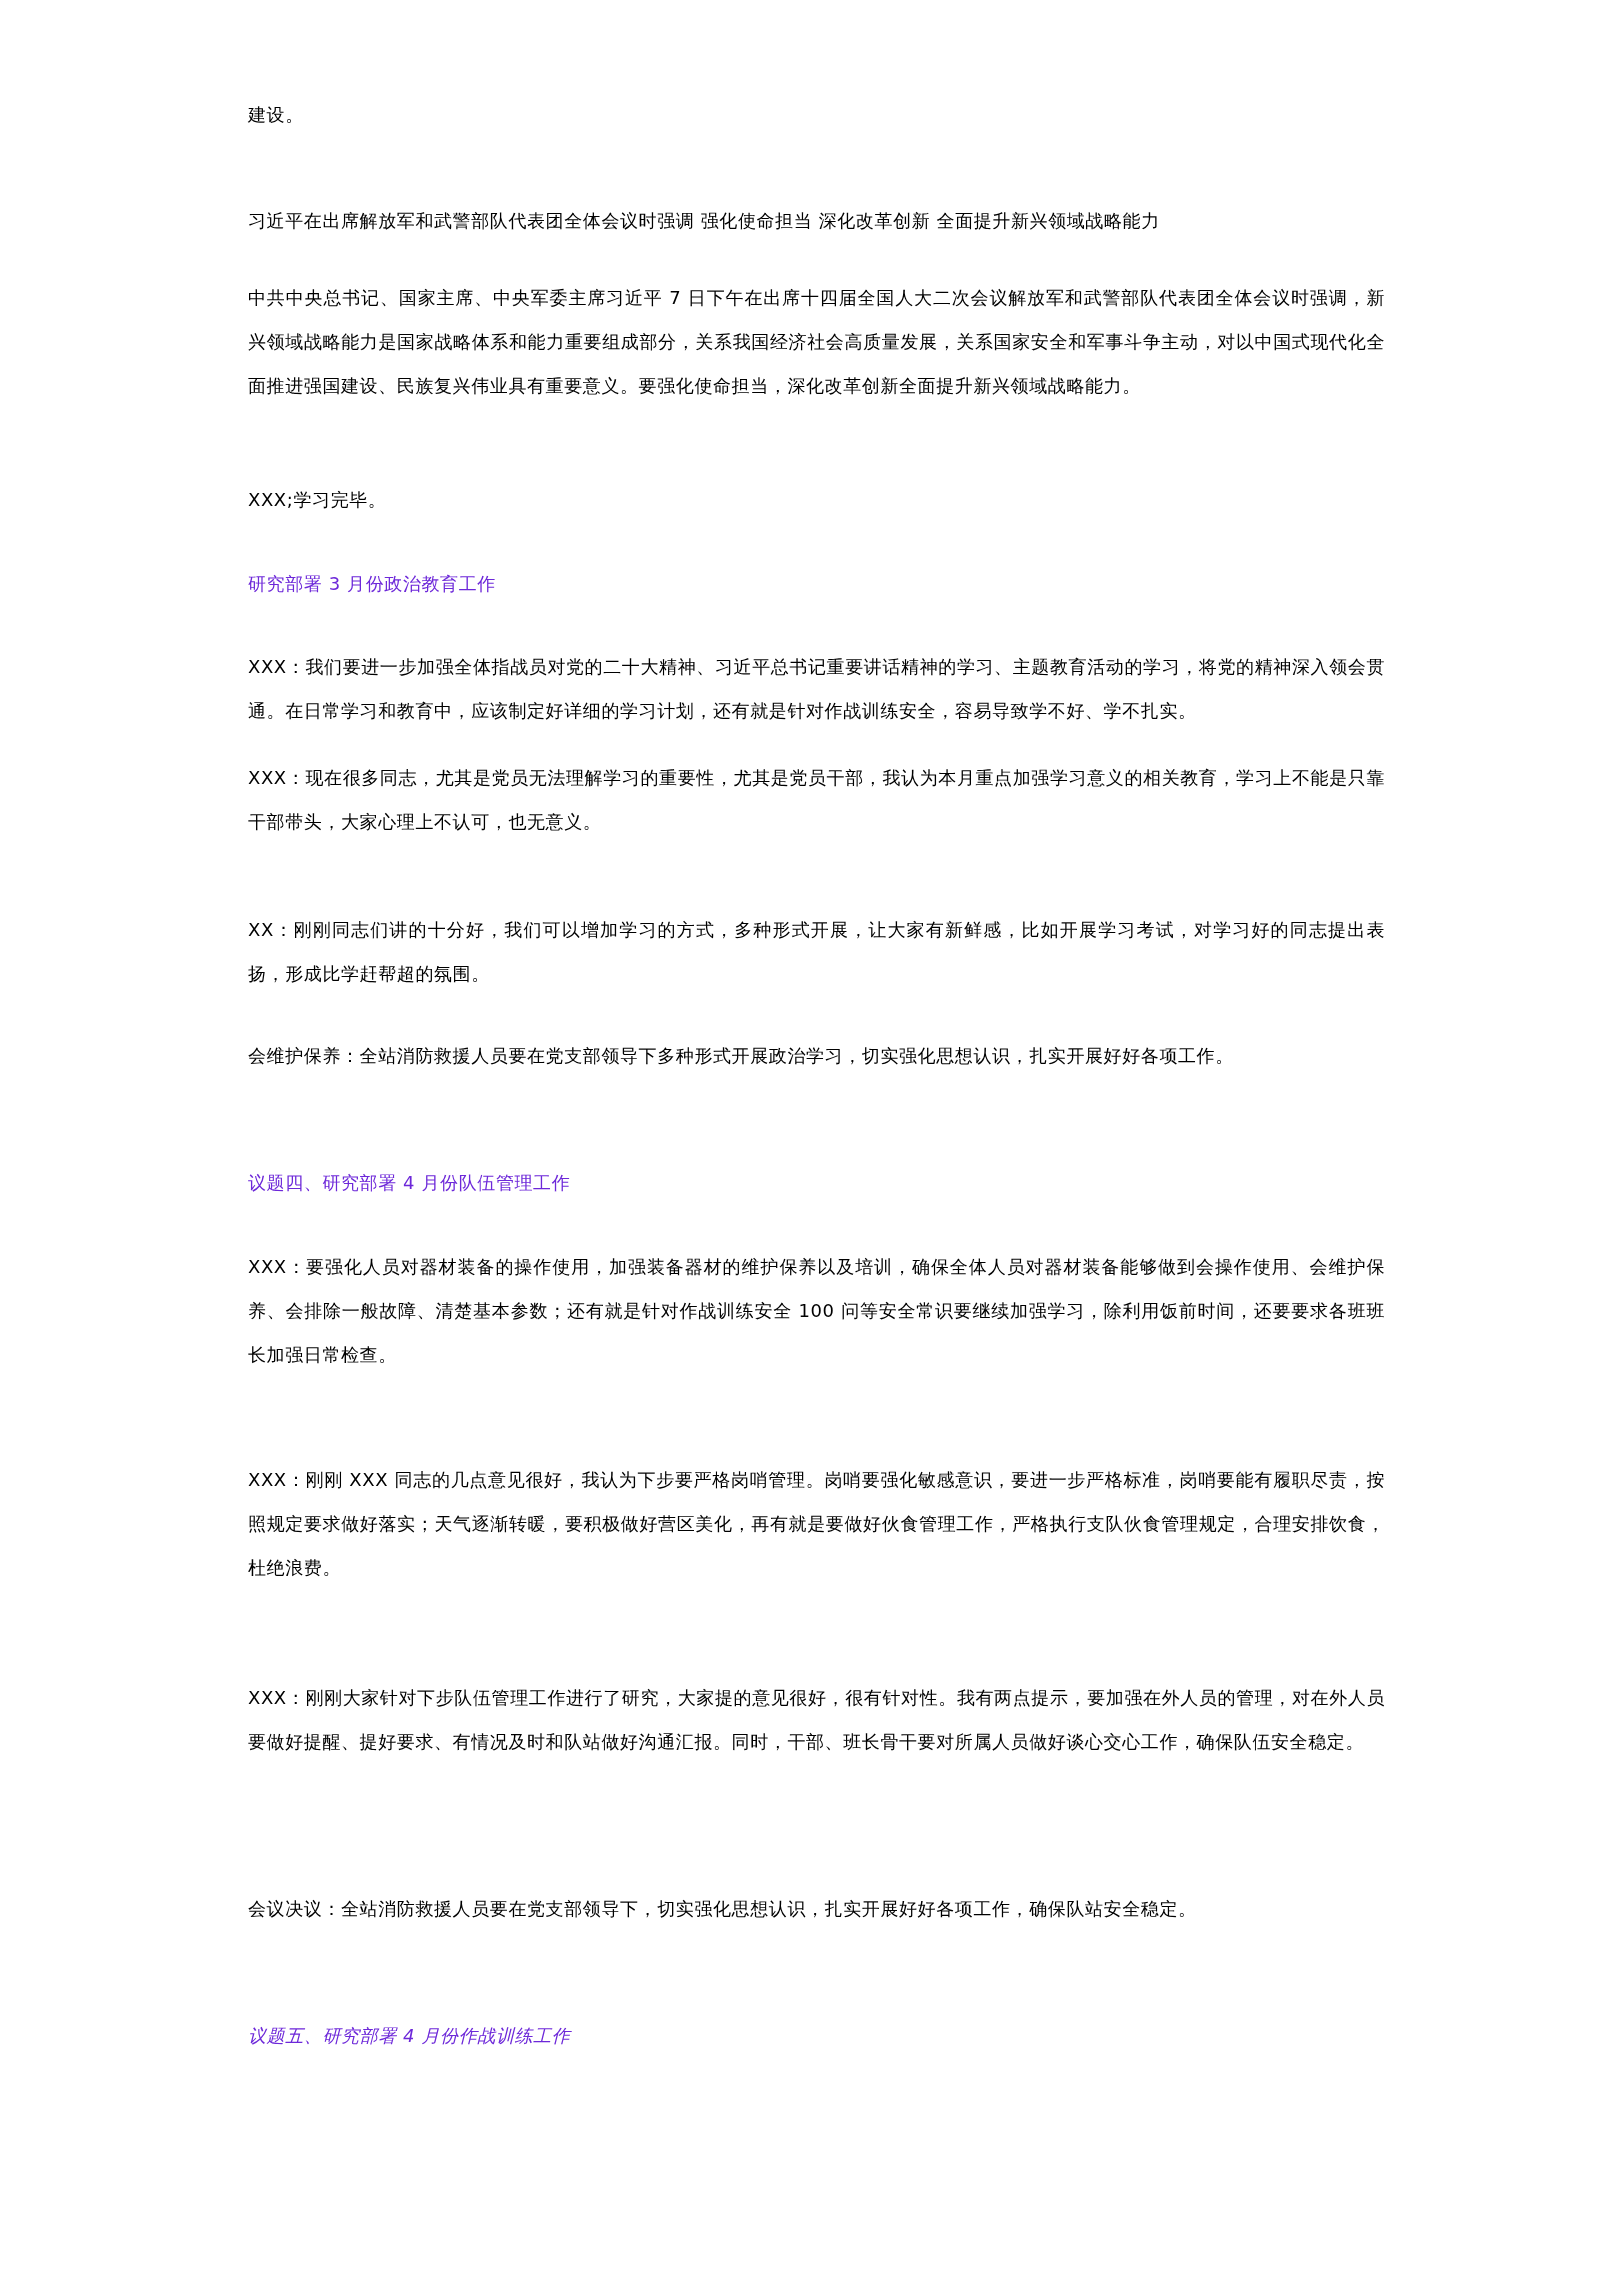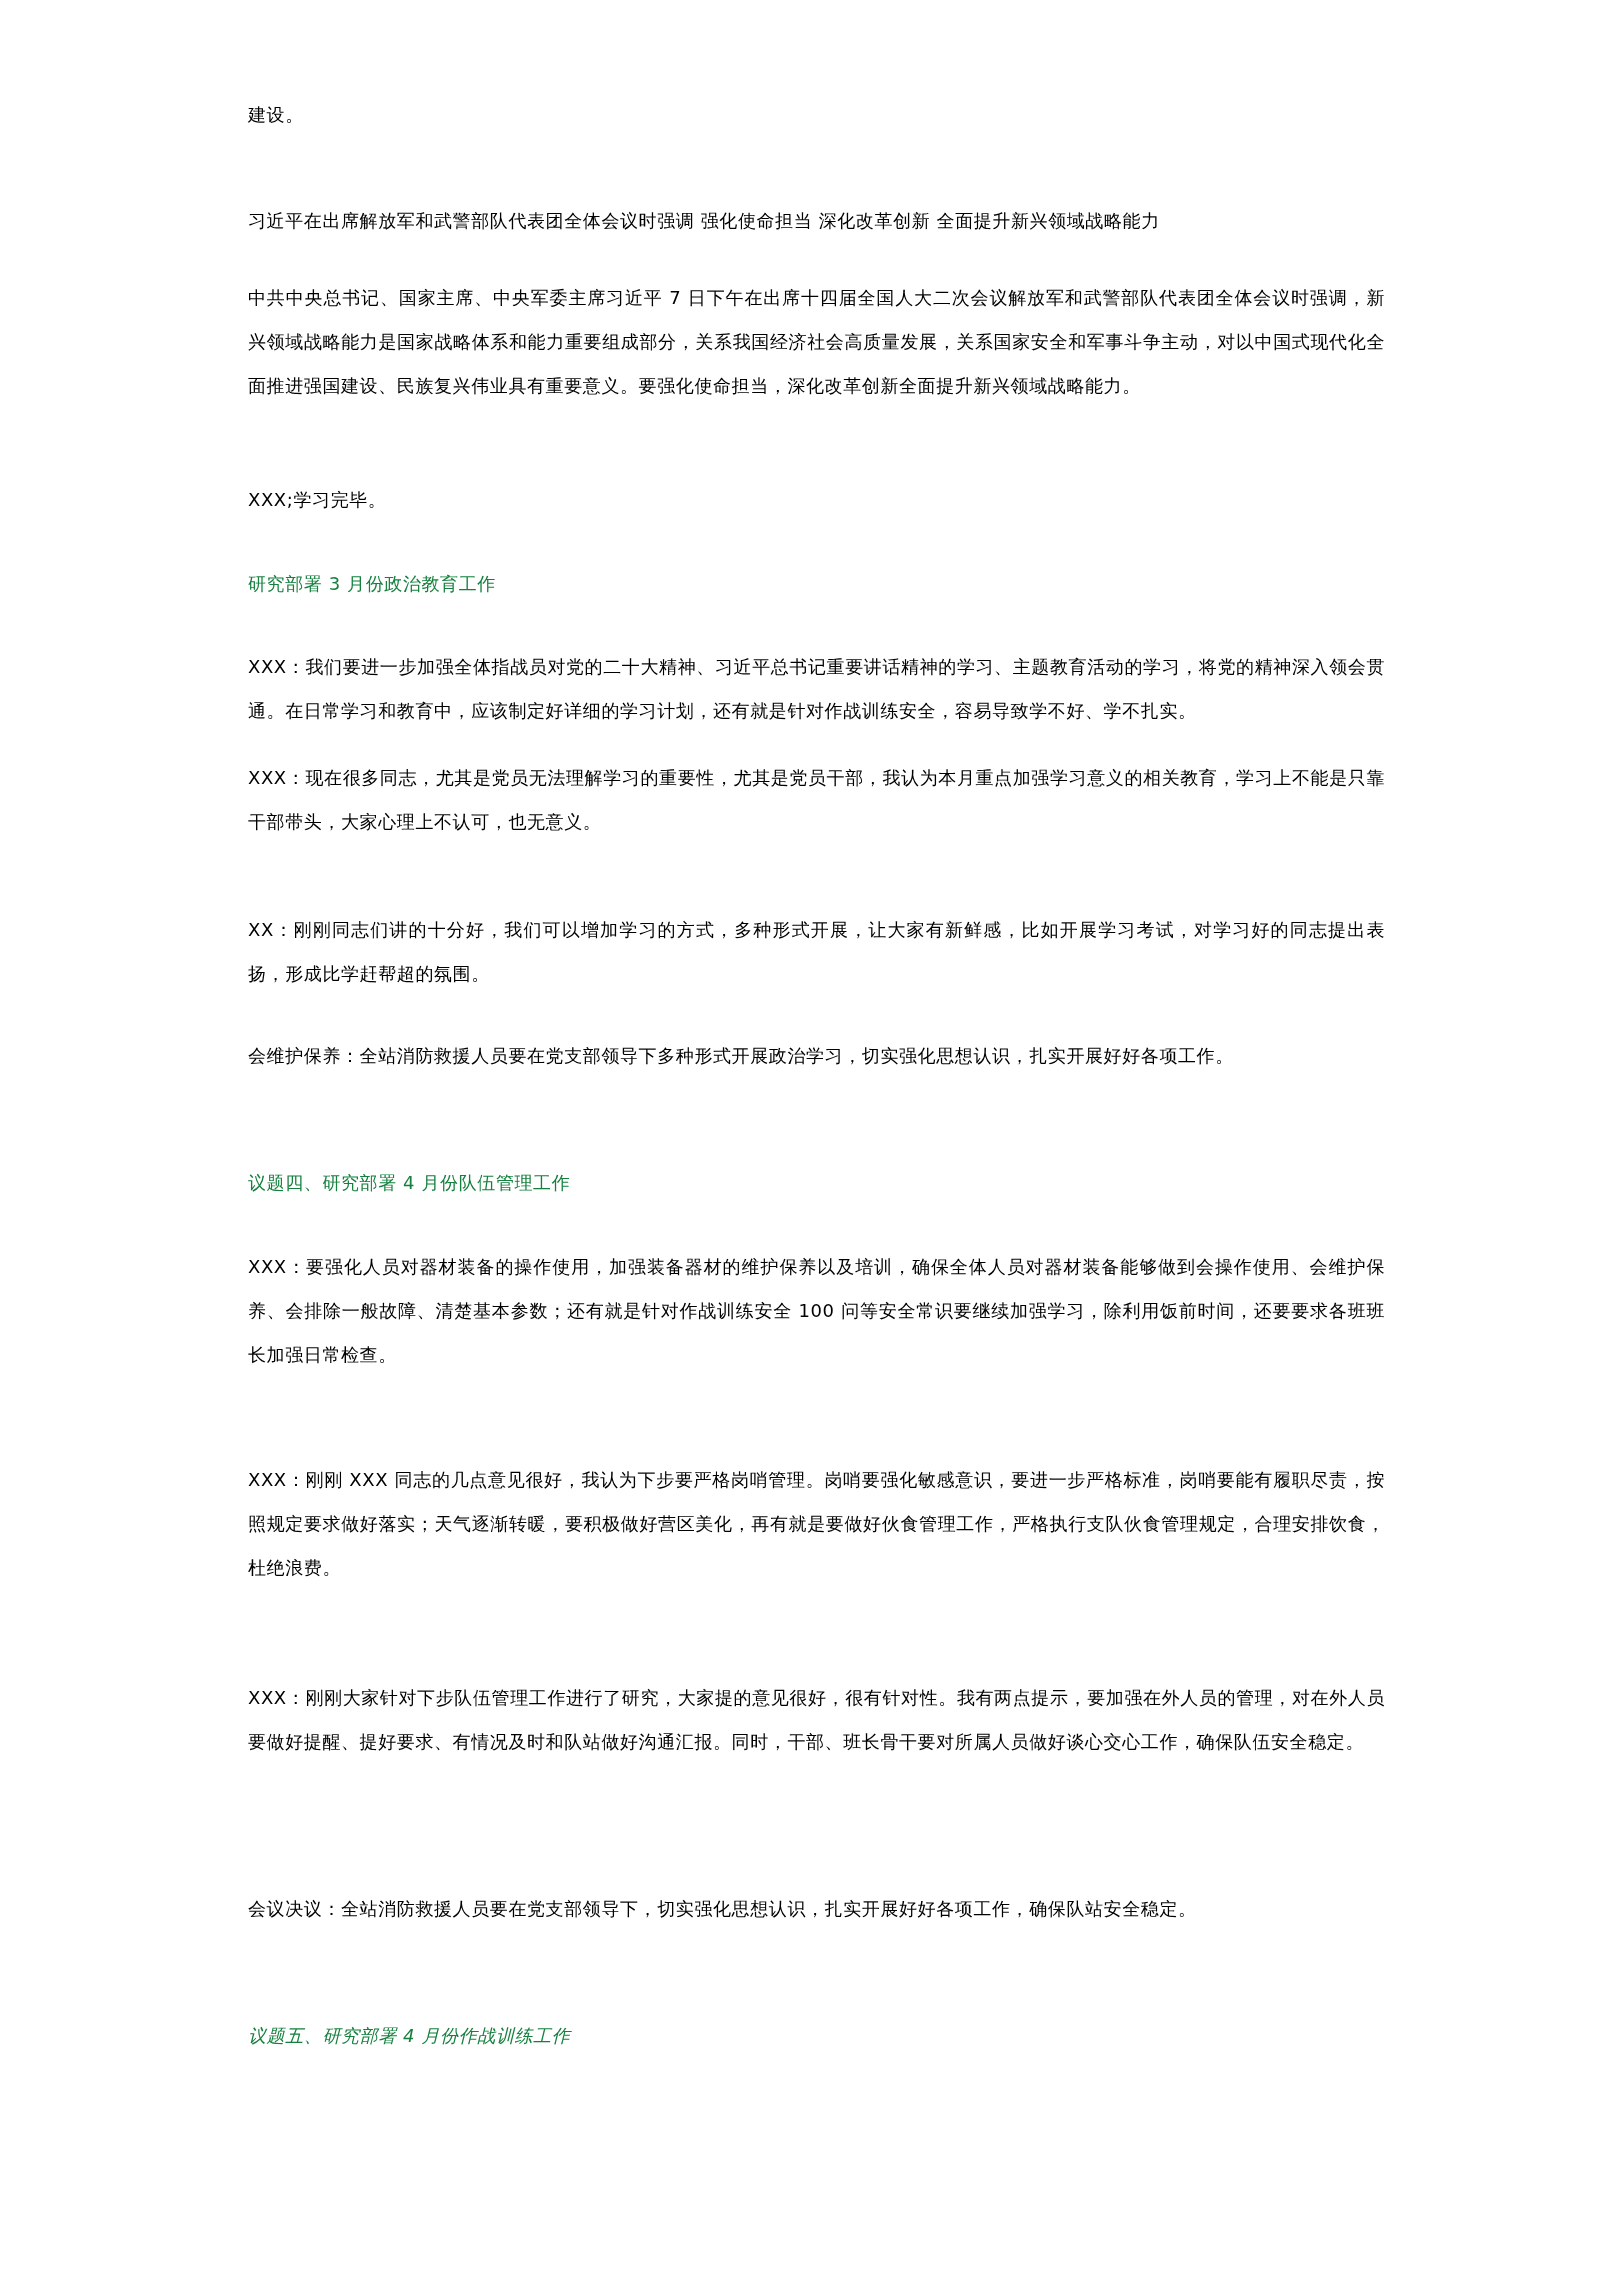--- a/index.html
+++ b/index.html
@@ -26,21 +26,21 @@
       left: 0;
       width: 1137px;
       margin: 0;
       font-size: 18px;
       line-height: 44px;
       letter-spacing: 0.6px;
       text-align: justify;
       text-justify: inter-character;
     }
     .heading {
-      color: #15803d;
+      color: #6d28d9;
     }
   </style>
 </head>
 <body>
 
 <div class="page">
   <p class="para" style="top:93px;">建设。</p>
 
   <p class="para" style="top:176px;margin-top:23px;">习近平在出席解放军和武警部队代表团全体会议时强调 强化使命担当 深化改革创新 全面提升新兴领域战略能力</p>
 

